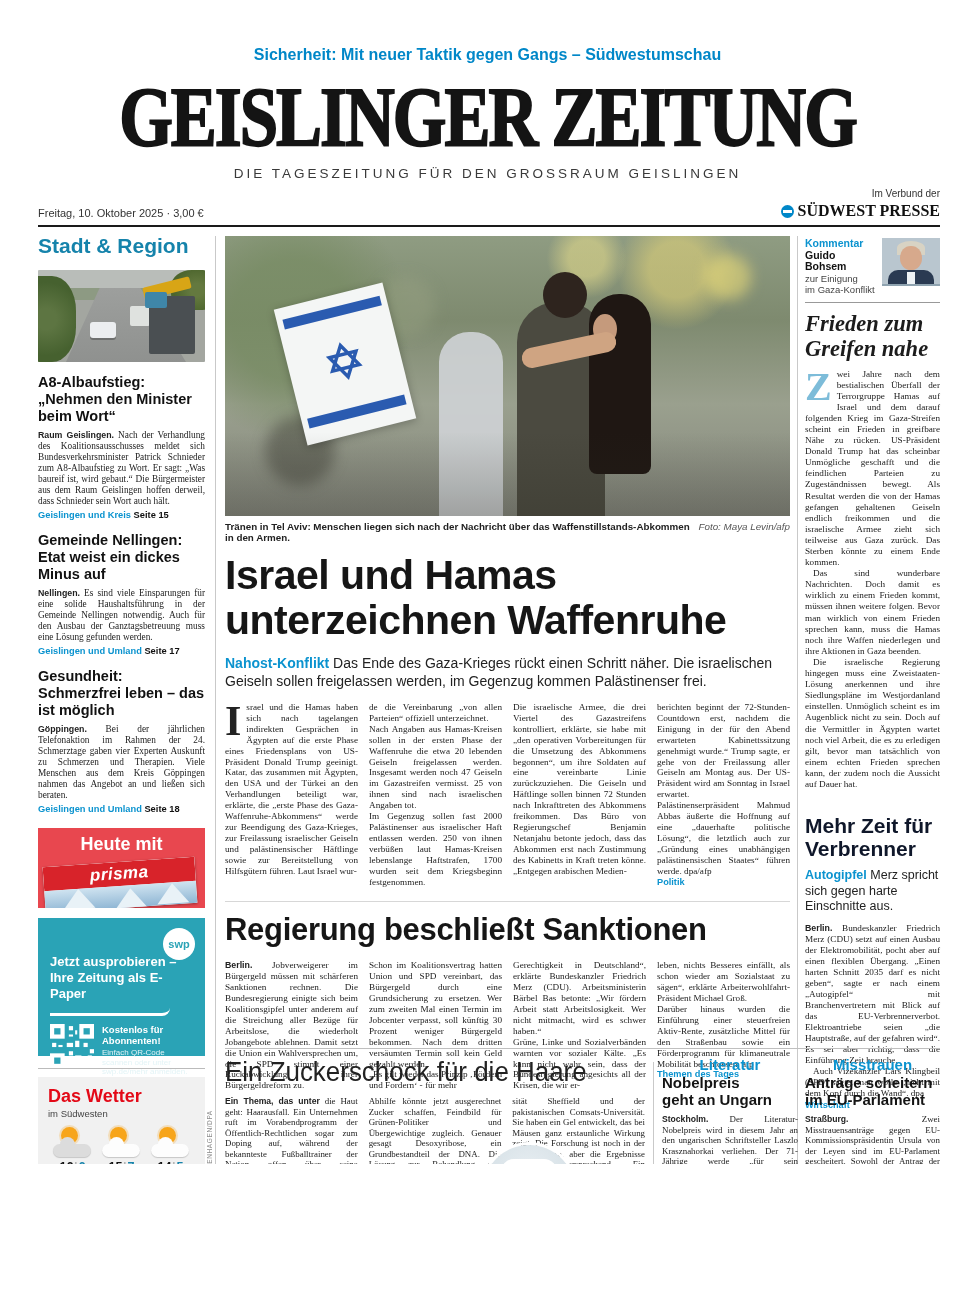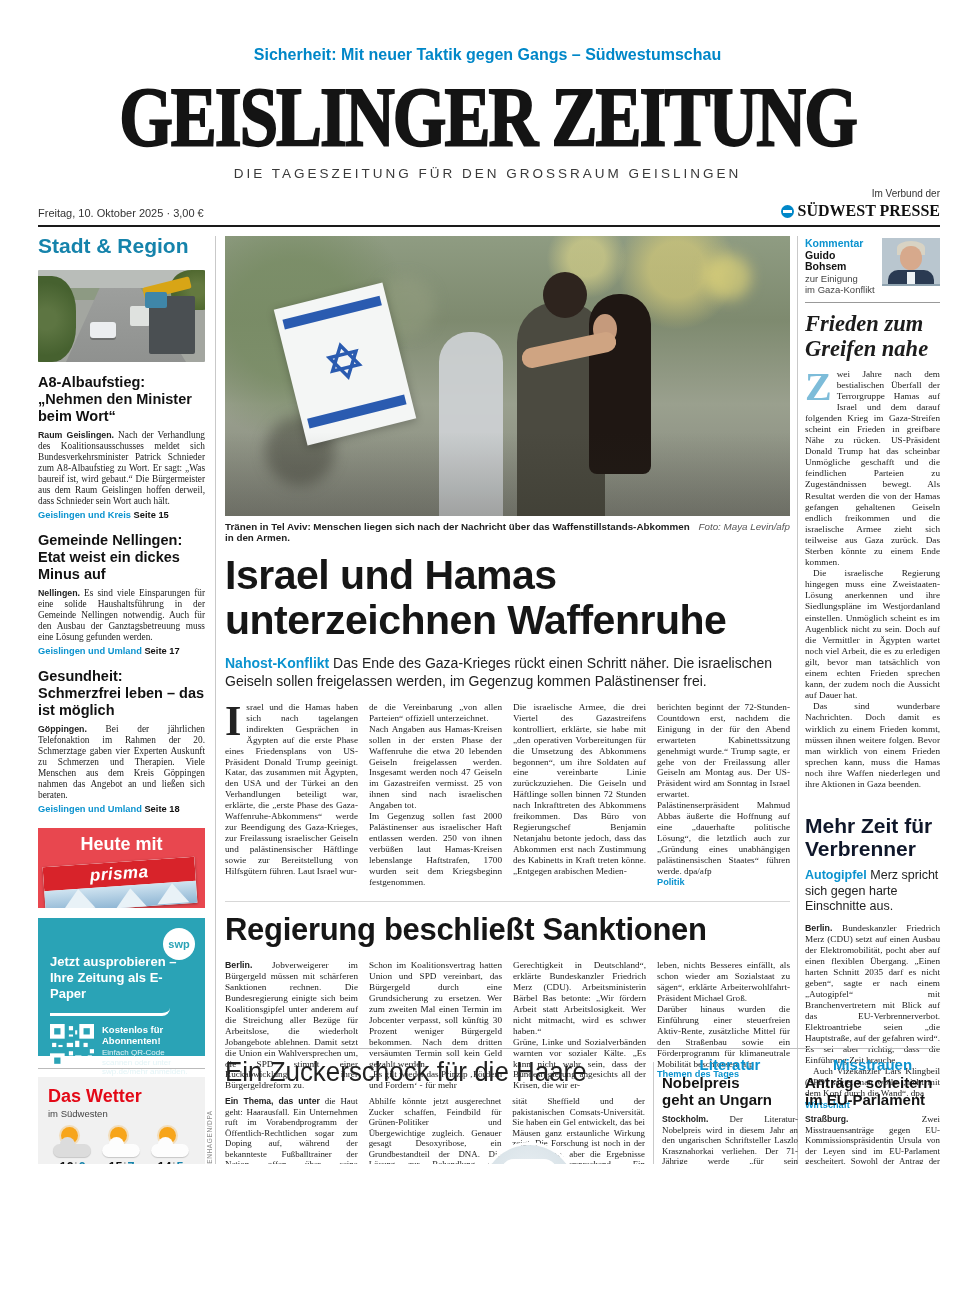--- a/index.html
+++ b/index.html
@@ -243,21 +243,21 @@
     </article>
 
     <article class="l-art">
       <h3>Gemeinde Nellingen: Etat weist ein dickes Minus auf</h3>
       <p class="l-body"><b>Nellingen.</b> <span>Es sind viele Einsparungen für eine solide Haushaltsführung in der Gemeinde Nellingen notwendig. Auch für den Ausbau der Ganztagsbetreuung muss eine Lösung gefunden werden.</span></p>
       <div class="art-ref"><span>Geislingen und Umland</span> <b>Seite 17</b></div>
     </article>
 
     <article class="l-art">
       <h3>Gesundheit: Schmerzfrei leben – das ist möglich</h3>
-      <p class="l-body"><b>Göppingen.</b> <span>Bei der jährlichen Telefonaktion im Rahmen der 20. Schmerztage gaben vier Experten Auskunft zu Schmerzen und Therapien. Viele Menschen aus dem Kreis Göppingen nahmen das Angebot an und ließen sich beraten.</span></p>
+      <p class="l-body"><b>Göppingen.</b> <span>Bei der jährlichen Telefonaktion im Rahmen der 24. Schmerztage gaben vier Experten Auskunft zu Schmerzen und Therapien. Viele Menschen aus dem Kreis Göppingen nahmen das Angebot an und ließen sich beraten.</span></p>
       <div class="art-ref"><span>Geislingen und Umland</span> <b>Seite 18</b></div>
     </article>
 
     <div class="heute">
       <div class="heute-label">Heute mit</div>
       <div class="mag">
         <div class="mag-band">
             <span class="mag-title">prisma</span>
           </div>
         <div class="mag-scene">
@@ -418,22 +418,22 @@
         <div class="hs-hair"></div>
         <div class="hs-face"></div>
         <div class="hs-suit"></div>
         <div class="hs-shirt"></div>
       </div>
     </div>
     <div class="kom-rule"></div>
     <h2 class="kom-title">Frieden zum Greifen nahe</h2>
     <div class="kom-body">
       <p><span class="dropcap-z">Z</span><span>wei Jahre nach dem bestialischen Überfall der Terrorgruppe Hamas auf Israel und dem darauf folgenden Krieg im Gaza-Streifen scheint ein Frieden in greifbare Nähe zu rücken. US-Präsident Donald Trump hat das scheinbar Unmögliche geschafft und die feindlichen Parteien zu Zugeständnissen bewegt. Als Resultat werden die von der Hamas gefangen gehaltenen Geiseln endlich freikommen und die israelische Armee zieht sich teilweise aus Gaza zurück. Das Sterben könnte zu einem Ende kommen.</span></p>
+      <p>Das sind wunderbare Nachrichten. Doch damit es wirklich zu einem Frieden kommt, müssen ihnen weitere folgen. Bevor man wirklich von einem Frieden sprechen kann, muss die Hamas noch ihre Waffen niederlegen und ihre Aktionen in Gaza beenden.</p>
       <p>Die israelische Regierung hingegen muss eine Zweistaaten-Lösung anerkennen und ihre Siedlungspläne im Westjordanland einstellen. Unmöglich scheint es im Augenblick nicht zu sein. Doch auf die Vermittler in Ägypten wartet noch viel Arbeit, die es zu erledigen gilt, bevor man tatsächlich von einem echten Frieden sprechen kann, der zudem noch die Aussicht auf Dauer hat.</p>
-      <p>Das sind wunderbare Nachrichten. Doch damit es wirklich zu einem Frieden kommt, müssen ihnen weitere folgen. Bevor man wirklich von einem Frieden sprechen kann, muss die Hamas noch ihre Waffen niederlegen und ihre Aktionen in Gaza beenden.</p>
     </div>
 
     <div class="verb">
       <h3>Mehr Zeit für Verbrenner</h3>
       <p class="vlead"><span class="kicker">Autogipfel</span> <span>Merz spricht sich gegen harte Einschnitte aus.</span></p>
       <div class="vbody">
         <p><b>Berlin.</b> <span>Bundeskanzler Friedrich Merz (CDU) setzt auf einen Ausbau der Elektromobilität, pocht aber auf einen flexiblen Übergang. „Einen harten Schnitt 2035 darf es nicht geben“, sagte er nach einem „Autogipfel“ mit Branchenvertretern mit Blick auf das EU-Verbrennerverbot. Elektroantriebe seien „die Hauptstraße, auf der gefahren wird“. Es sei aber richtig, dass die Einführung Zeit brauche.</span></p>
         <p>Auch Vizekanzler Lars Klingbeil (SPD) sagte, man wolle „nicht mit dem Kopf durch die Wand“. dpa</p>
       </div>
       <div class="ref-line">Wirtschaft</div>

